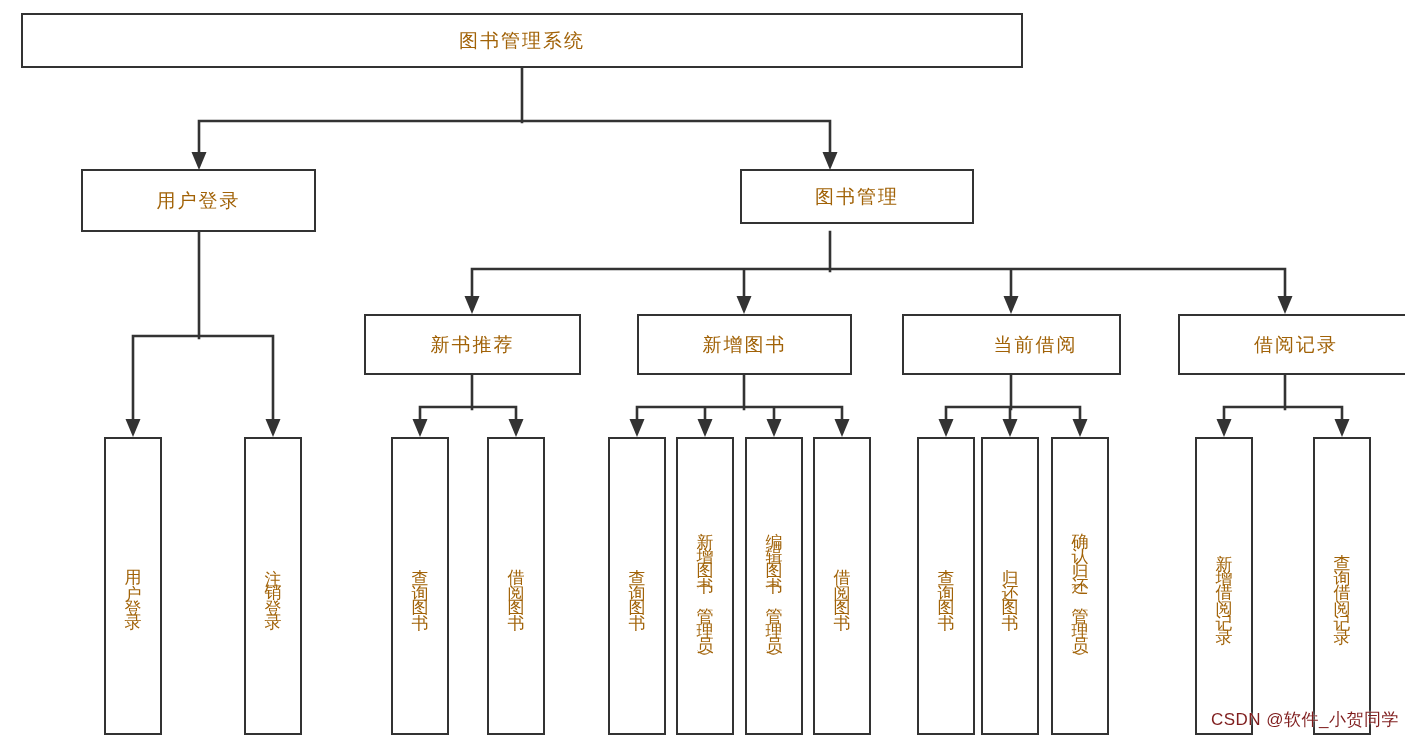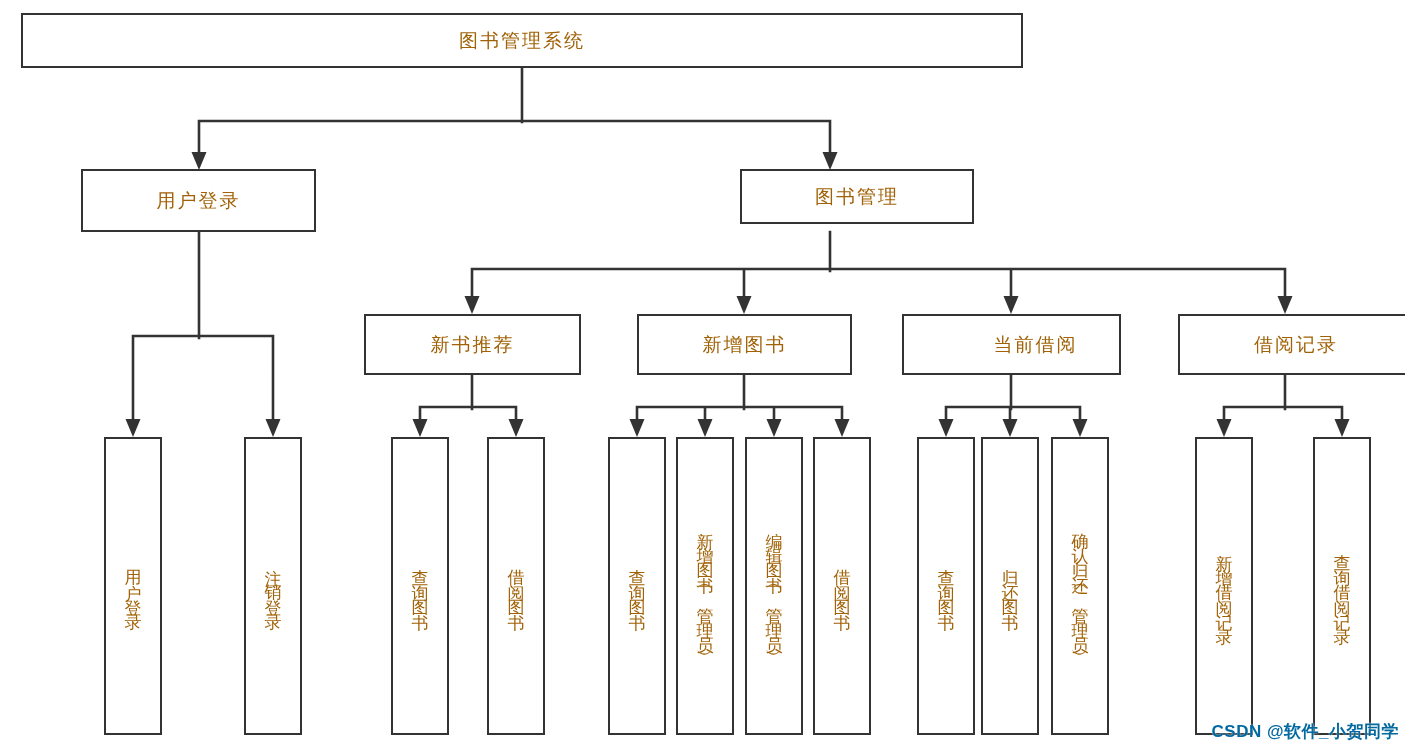--- a/index.html
+++ b/index.html
@@ -61,27 +61,26 @@
   #b-leaf-bbb    { left: 813px; }
   #b-leaf-cbq    { left: 917px; }
   #b-leaf-cbr    { left: 981px; }
   #b-leaf-cbc    { left: 1051px; }
   #b-leaf-bra    { left: 1195px; }
   #b-leaf-brq    { left: 1313px; }
 
   .watermark {
     position: absolute;
     right: 6px;
-    bottom: 4px;
+    bottom: 16px;
     z-index: 2;
     font-size: 17px;
-    color: #0369a1;
+    color: #7f1d1d;
     text-shadow: 0 0 2px #ffffff;
     letter-spacing: 0.5px;
-    font-weight: bold;
   }
 </style>
 </head>
 <body>
 
 <div class="stage">
 
   <svg class="connectors" viewBox="0 0 1405 747" xmlns="http://www.w3.org/2000/svg" aria-hidden="true">
     <path d="M522 68 V122
              M199 121 H830

